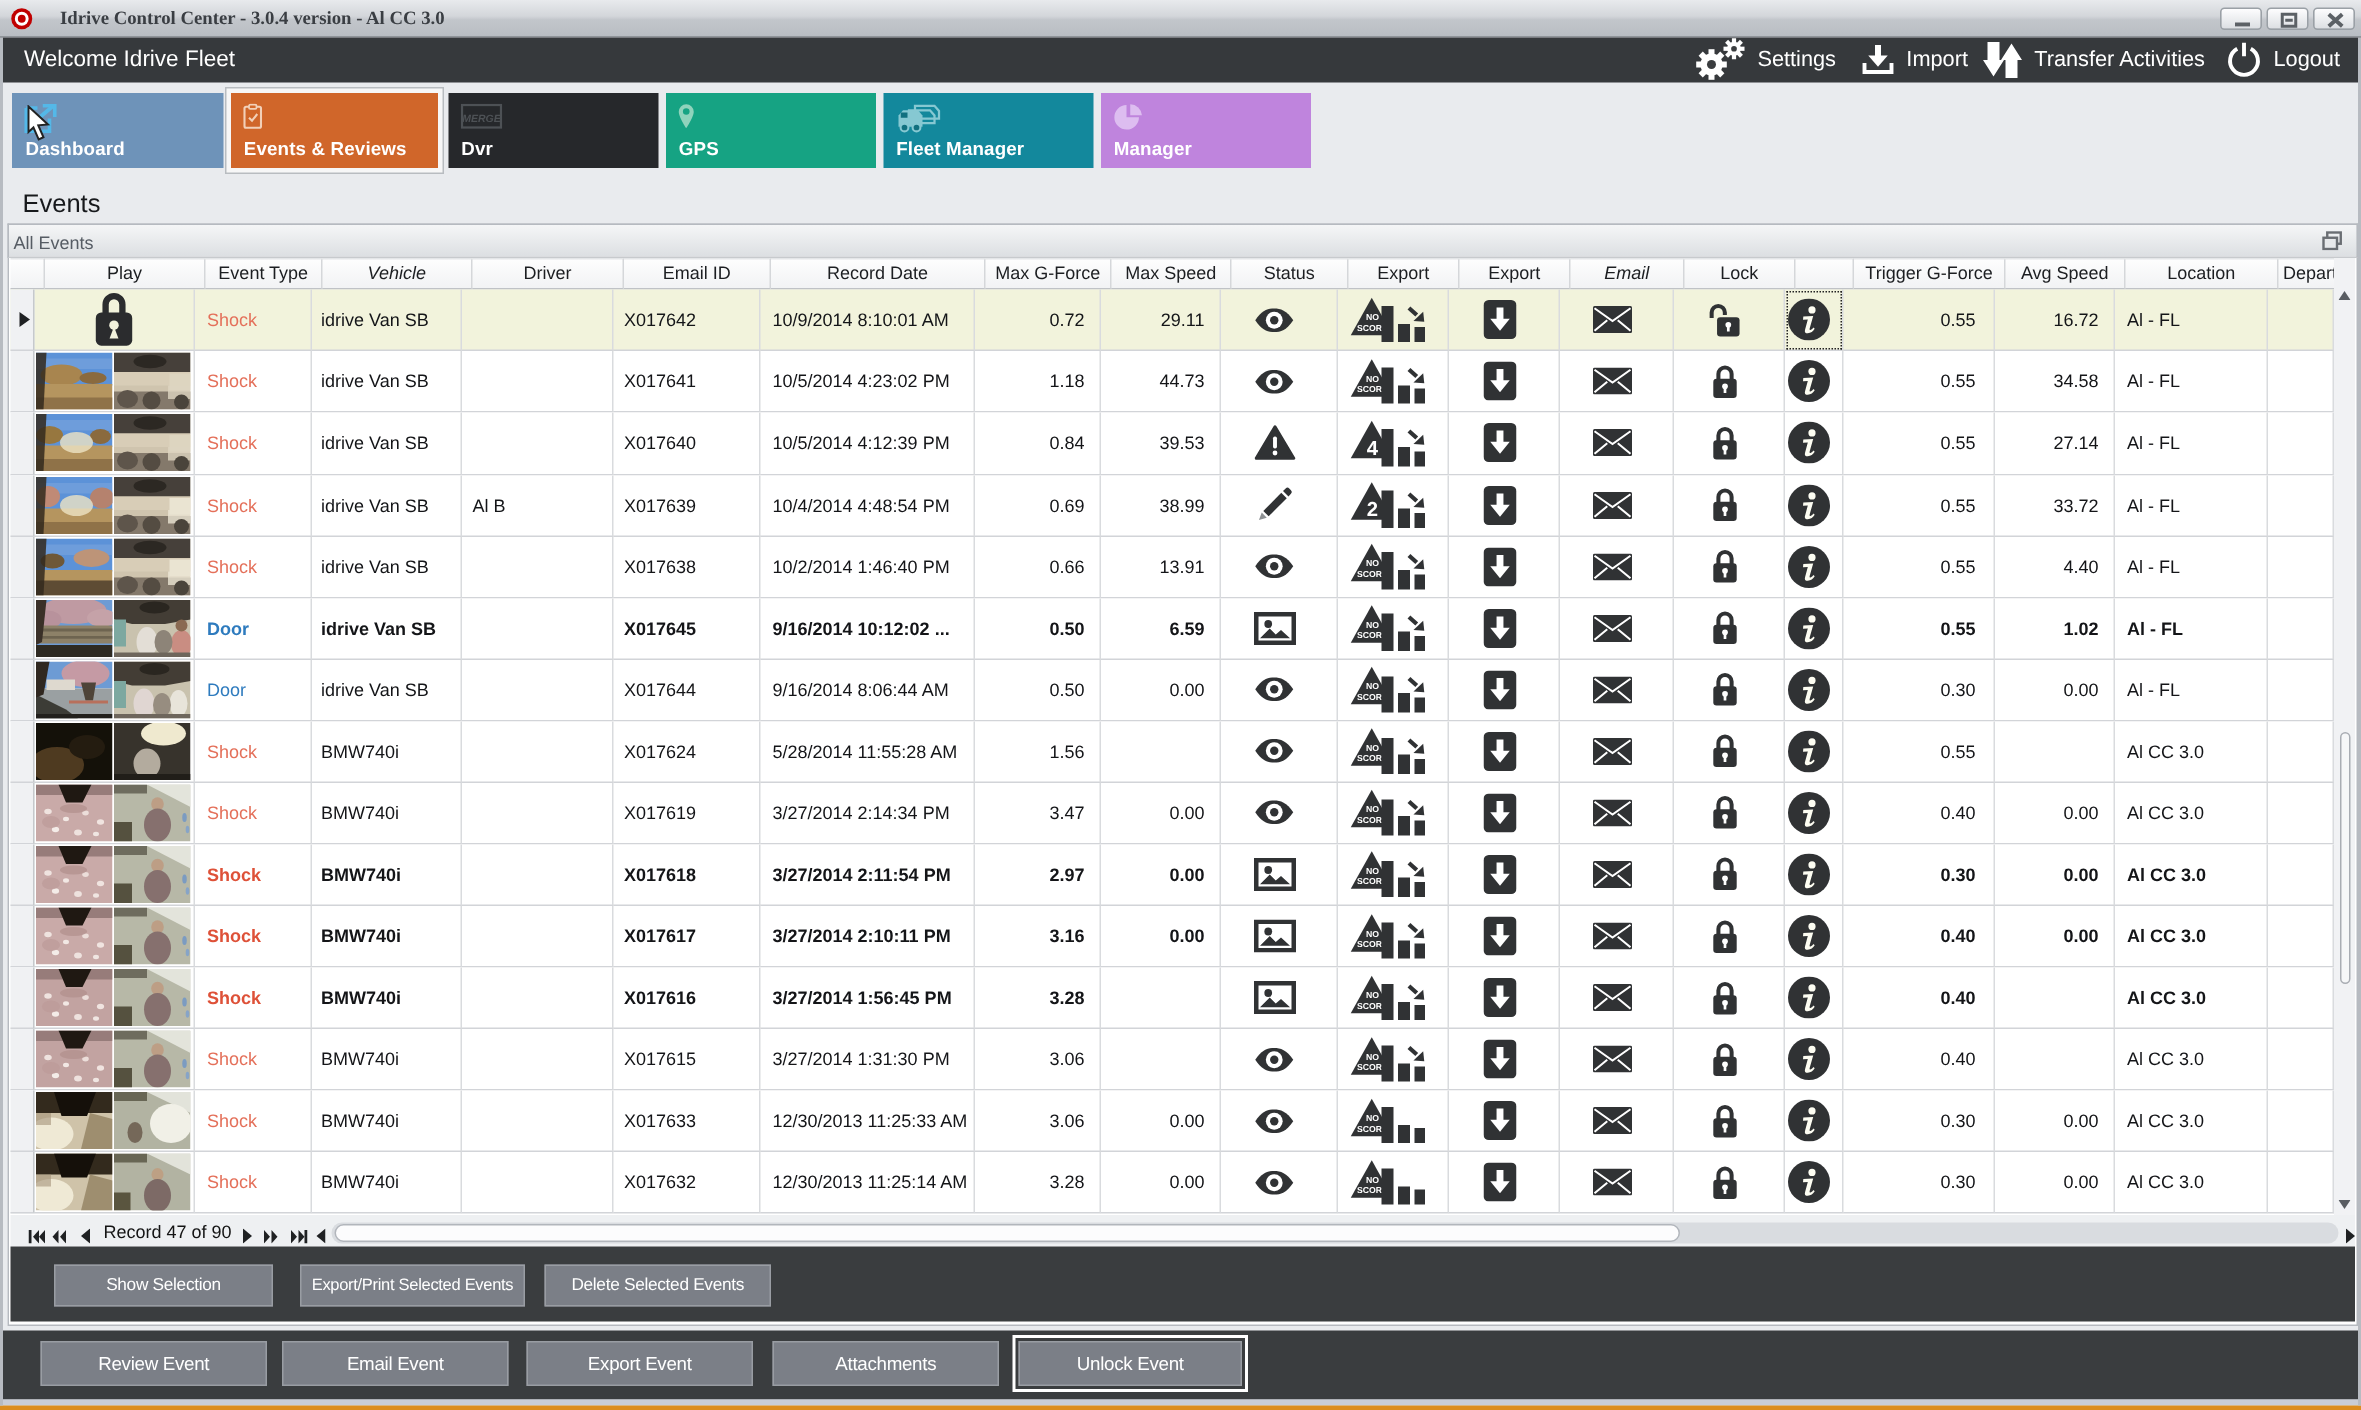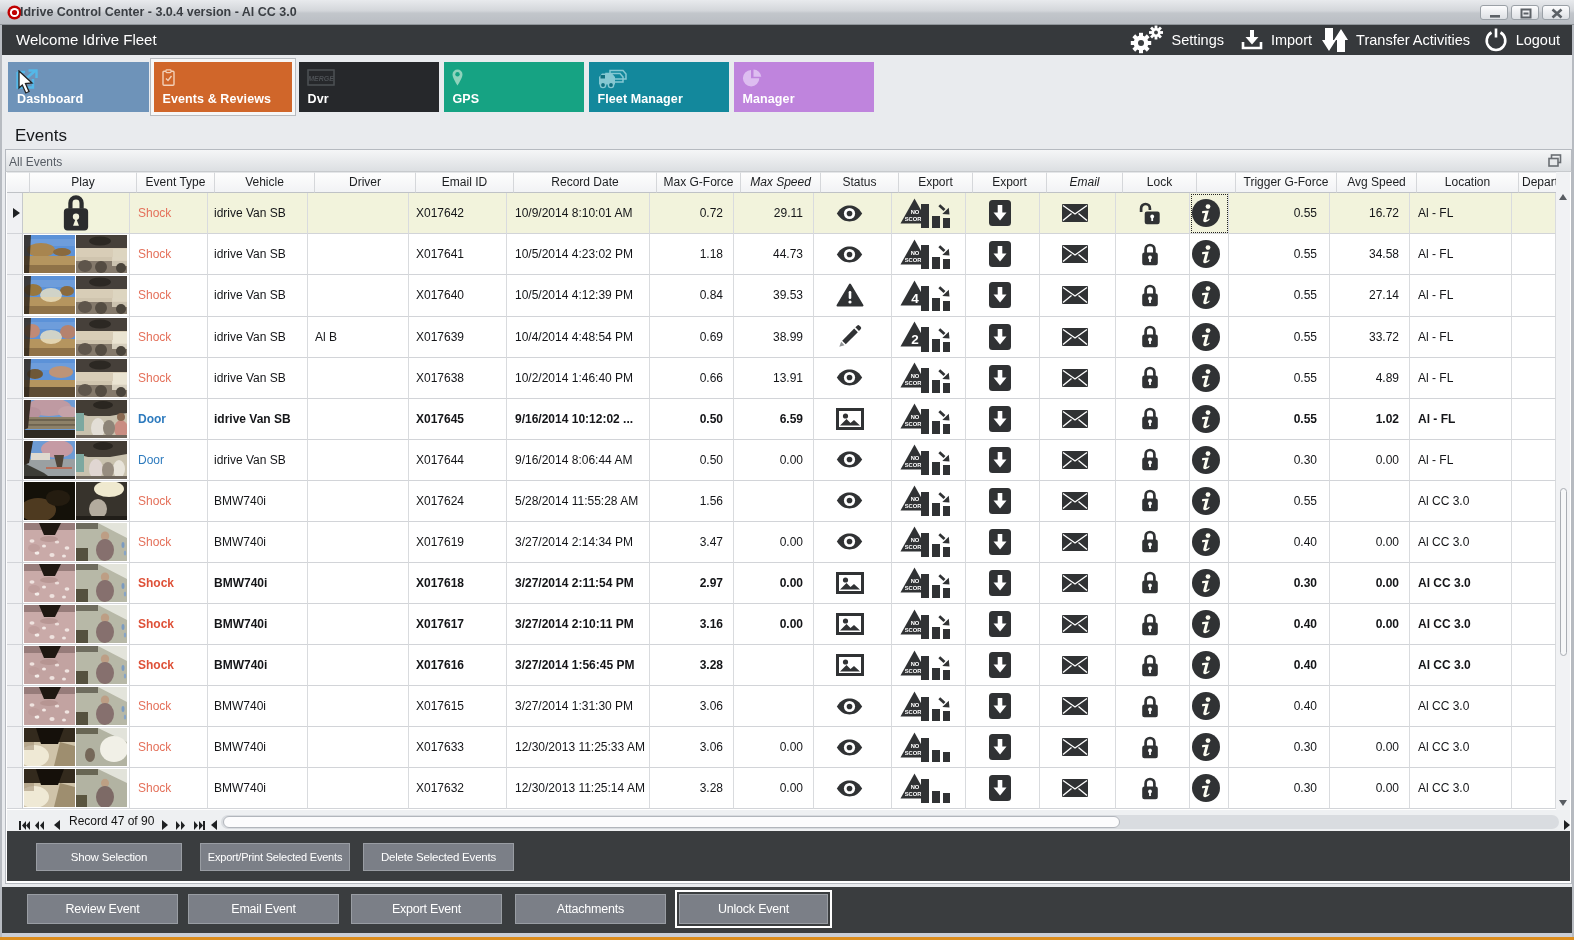--- a/index.html
+++ b/index.html
@@ -1,19 +1,19 @@
 <!DOCTYPE html>
 <html><head><meta charset="utf-8">
 <style>
 * { margin:0; padding:0; box-sizing:border-box; }
 body { width:1574px; height:940px; font-family:"Liberation Sans",sans-serif; background:#e9ebee; overflow:hidden; position:relative; }
 #titlebar { position:absolute; left:0; top:0; width:1574px; height:25px;
   background:linear-gradient(180deg,#e8eaed 0%,#d3d6da 45%,#c2c6cb 55%,#b9bdc3 100%);
   border-bottom:1px solid #8f9499; }
-#titlebar .t { position:absolute; left:20px; top:5px; font-size:12.5px; font-weight:bold; color:#3a3e43; }
+#titlebar .t { position:absolute; left:40px; top:5px; font-size:12.5px; font-weight:bold; color:#3a3e43;font-family:Liberation Serif, serif; }
 .winbtn { position:absolute; top:4.5px; width:28px; height:15px; background:linear-gradient(180deg,#fdfdfe,#dcdfe3); border:1px solid #9aa0a6; border-radius:3px; }
 #welcome { position:absolute; left:0; top:25px; width:1574px; height:30px; background:#36393c; color:#fff; }
 #welcome .w { position:absolute; left:16px; top:6px; font-size:15px; }
 .tbi { position:absolute; top:0; height:30px; display:flex; align-items:center; gap:8px; color:#fff; font-size:14.5px; }
 #events-h { position:absolute; left:15px; top:126px; font-size:17px; color:#17191c; }
 #frame { position:absolute; left:5px; top:149px; width:1567px; height:735px; background:#fff; border:1px solid #b6bac0; }
 #caption { position:absolute; left:5px; top:149px; width:1567px; height:22.5px; background:linear-gradient(180deg,#f5f6f7,#dcdfe2); border:1px solid #b6bac0; border-bottom:1px solid #c7cacd; color:#565c64; font-size:12.5px; }
 #caption .cap { position:absolute; left:3px; top:4.5px; font-size:12px; }
 .hrow { position:absolute; left:7px; top:171.5px; display:flex; height:21.8px;
   background:linear-gradient(180deg,#fefefe,#f1f2f4); }
@@ -276,26 +276,26 @@
 <div id="caption">
     <span class="cap">All Events</span>
     <span style="position:absolute;left:1542px;top:4px"><svg width="14" height="13">
         <use href="#restorei"></use>
       </svg></span>
   </div>
 <div class="hrow">
     <div class="hc" style="width:23px;"></div>
     <div class="hc" style="width:107px;">Play</div>
     <div class="hc" style="width:78px;">Event Type</div>
-    <div class="hc" style="width:100px;">Vehicle</div>
+    <div class="hc" style="width:100px;font-style:italic;">Vehicle</div>
     <div class="hc" style="width:101px;">Driver</div>
     <div class="hc" style="width:98px;">Email ID</div>
     <div class="hc" style="width:143px;">Record Date</div>
     <div class="hc" style="width:84px;">Max G-Force</div>
-    <div class="hc" style="width:80px;font-style:italic;">Max Speed</div>
+    <div class="hc" style="width:80px;">Max Speed</div>
     <div class="hc" style="width:78px;">Status</div>
     <div class="hc" style="width:74px;">Export</div>
     <div class="hc" style="width:74px;">Export</div>
     <div class="hc" style="width:76px;font-style:italic;">Email</div>
     <div class="hc" style="width:74px;">Lock</div>
     <div class="hc" style="width:39px;"></div>
     <div class="hc" style="width:101px;">Trigger G-Force</div>
     <div class="hc" style="width:80px;">Avg Speed</div>
     <div class="hc" style="width:102px;">Location</div>
     <div class="hc" style="width:44px;justify-content:flex-start;padding-left:3px;">Departme</div>
@@ -658,21 +658,21 @@
       <svg width="18" height="23">
         <use href="#locki"></use>
       </svg>
     </div>
     <div class="c ctr" style="width:39px">
       <svg width="28" height="28">
         <use href="#infoi"></use>
       </svg>
     </div>
     <div class="c num" style="width:101px;padding-right:12px">0.55</div>
-    <div class="c num" style="width:80px">4.89</div>
+    <div class="c num" style="width:80px">4.40</div>
     <div class="c" style="width:102px;padding-left:8px">Al - FL</div>
     <div class="c" style="width:44px"></div>
   </div>
 <div class="row bold" style="top:398.65px">
     <div class="gut"></div>
     <div class="c ctr" style="width:107px;padding-right:1px">
       <div class="th">
         <div><svg width="51" height="38" viewBox="0 0 51 38">
             <rect width="51" height="38" fill="#6d9bd4"></rect>
             <ellipse cx="25" cy="7" rx="22" ry="9" fill="#bf9aa2"></ellipse>

